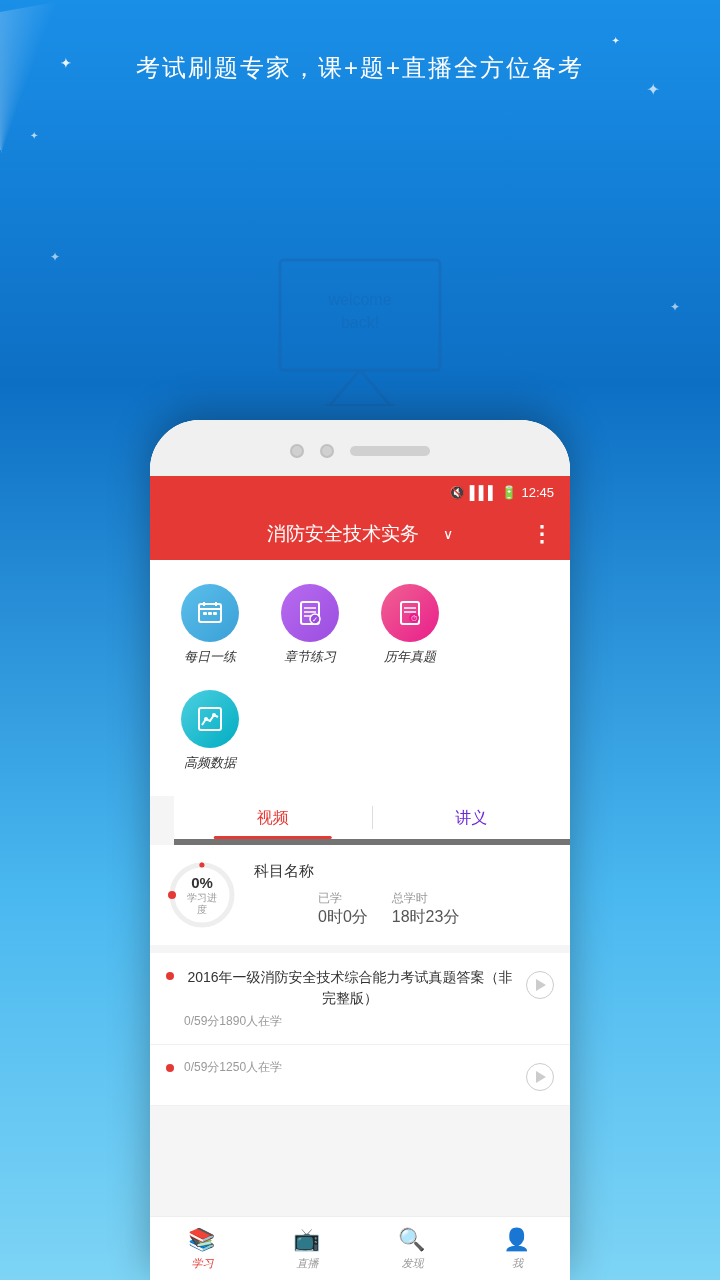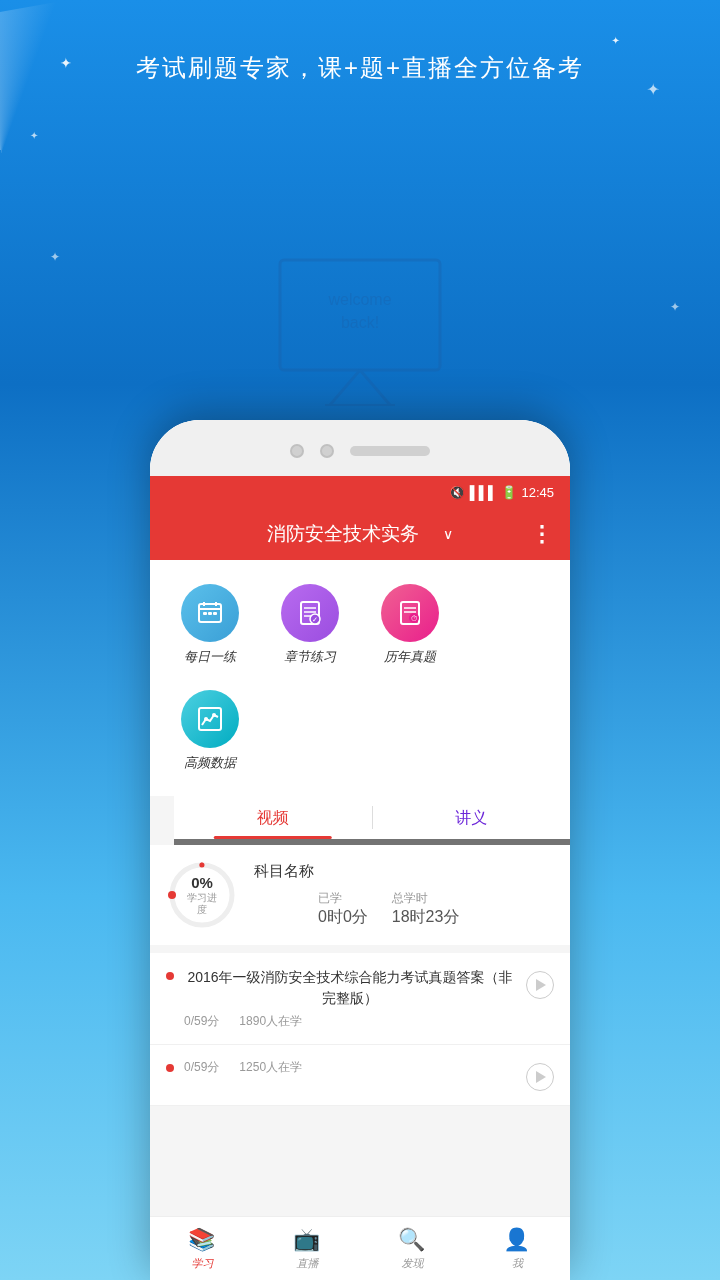--- a/index.html
+++ b/index.html
@@ -370,21 +370,20 @@
 
     .course-title {
       font-size: 14px;
       color: #333;
       line-height: 1.5;
       margin-bottom: 4px;
     }
 
     .course-meta {
       display: flex;
-      gap: 20px;
       font-size: 12px;
       color: #999;
     }
 
     .course-play {
       width: 28px;
       height: 28px;
       border-radius: 50%;
       border: 1.5px solid #ccc;
       display: flex;

